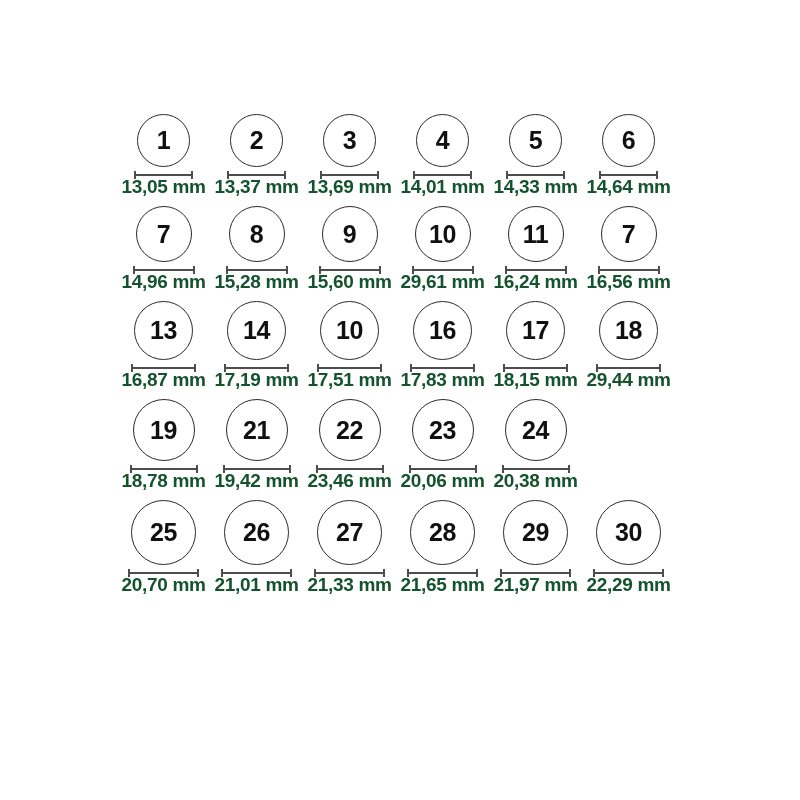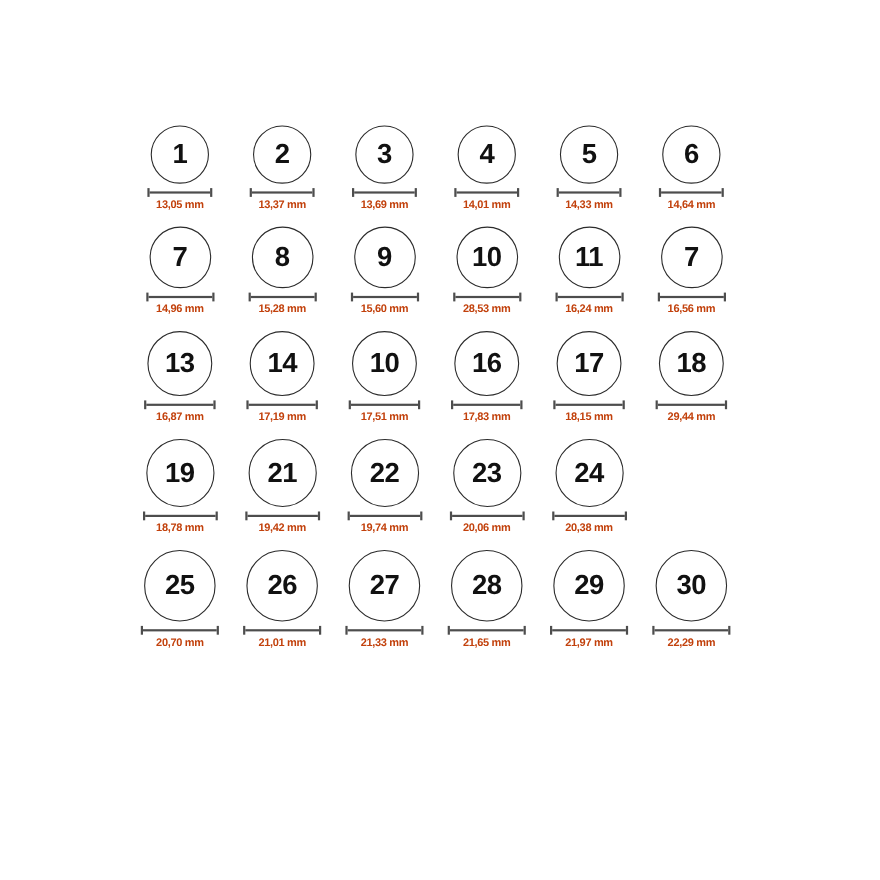--- a/index.html
+++ b/index.html
@@ -64,23 +64,23 @@
   .mline::before {
     content: '';
     position: absolute;
     left: 0;
     right: 0;
     top: 3px;
     height: 2px;
     background: #4d4d4d;
   }
   .label {
-    font-size: 10px;
+    font-size: 19px;
     font-weight: 700;
-    color: #c2410c;
+    color: #14532d;
     letter-spacing: -0.3px;
     line-height: 12px;
     white-space: nowrap;
   }
   .r1 { --d: 53px; }
   .r2 { --d: 56px; }
   .r3 { --d: 59px; }
   .r4 { --d: 62px; }
   .r5 { --d: 65px; }
   .r6 { --d: 68px; }
@@ -162,21 +162,21 @@
     </div>
     <div class="mline"></div>
     <div class="label">15,60 mm</div>
   </div>
 
   <div class="cell">
     <div class="circle">
       <span class="num">10</span>
     </div>
     <div class="mline"></div>
-    <div class="label">28,53 mm</div>
+    <div class="label">29,61 mm</div>
   </div>
 
   <div class="cell">
     <div class="circle">
       <span class="num">11</span>
     </div>
     <div class="mline"></div>
     <div class="label">16,24 mm</div>
   </div>
 
@@ -253,21 +253,21 @@
     </div>
     <div class="mline"></div>
     <div class="label">19,42 mm</div>
   </div>
 
   <div class="cell">
     <div class="circle">
       <span class="num">22</span>
     </div>
     <div class="mline"></div>
-    <div class="label">19,74 mm</div>
+    <div class="label">23,46 mm</div>
   </div>
 
   <div class="cell">
     <div class="circle">
       <span class="num">23</span>
     </div>
     <div class="mline"></div>
     <div class="label">20,06 mm</div>
   </div>
 

